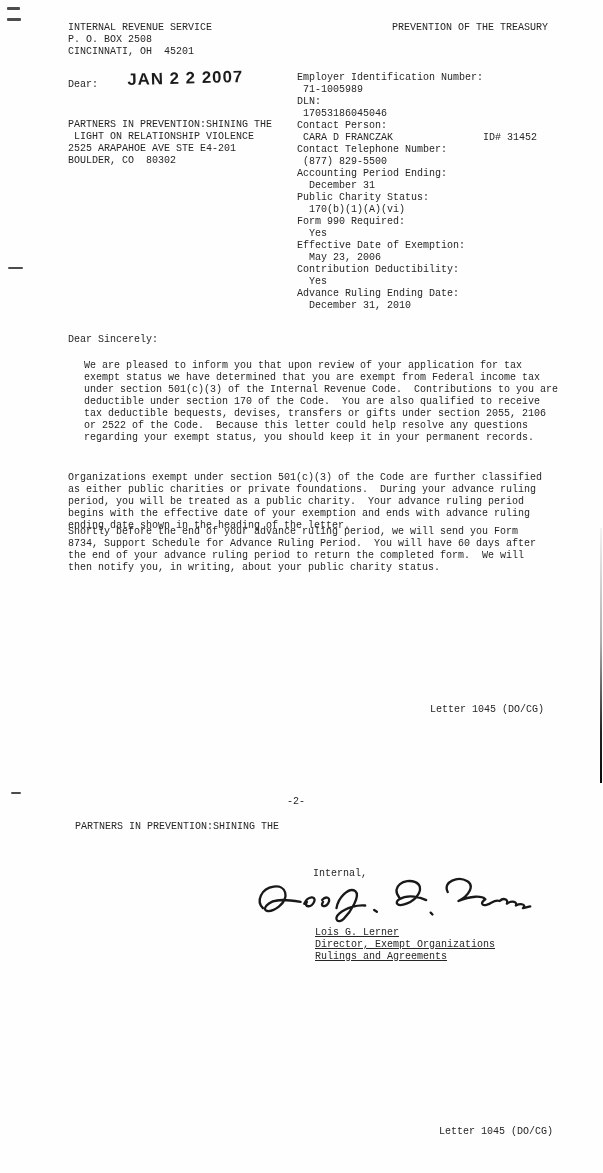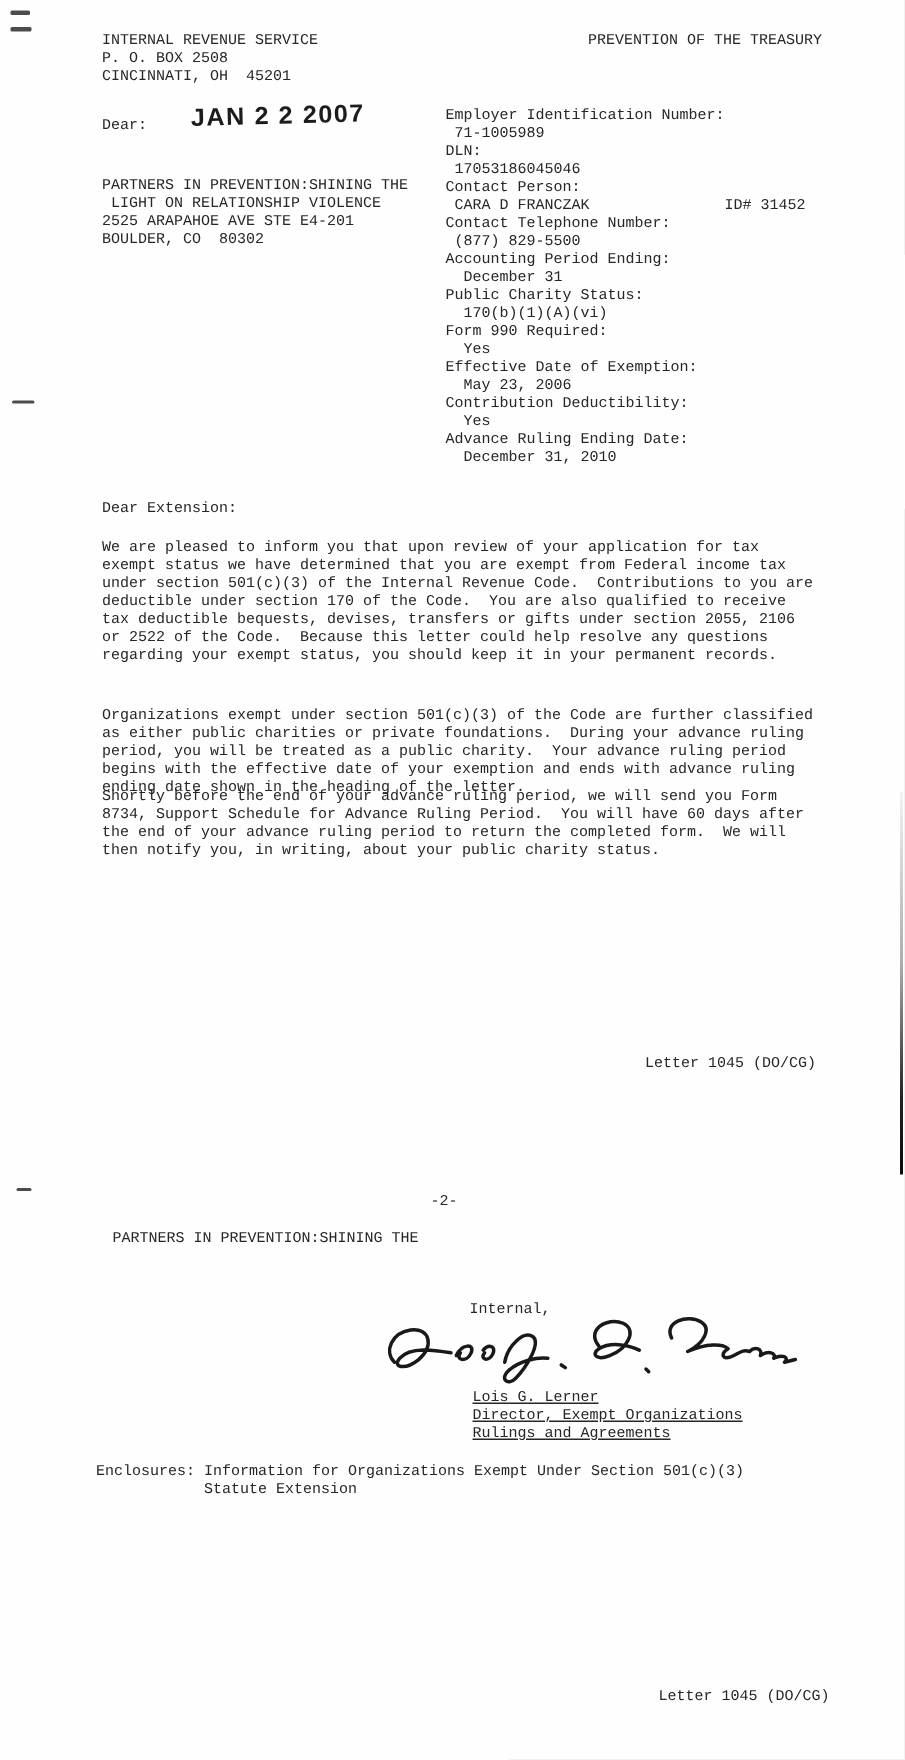--- a/index.html
+++ b/index.html
@@ -105,22 +105,22 @@
   170(b)(1)(A)(vi)
 Form 990 Required:
   Yes
 Effective Date of Exemption:
   May 23, 2006
 Contribution Deductibility:
   Yes
 Advance Ruling Ending Date:
   December 31, 2010</pre>
 
-  <pre class="t" style="left:68px; top:334px;">Dear Extension:</pre>
-  <pre class="t" style="left:68px; top:360px;">We are pleased to inform you that upon review of your application for tax
+  <pre class="t" style="left:68px; top:334px;">Dear Sincerely:</pre>
+  <pre class="t" style="left:84px; top:360px;">We are pleased to inform you that upon review of your application for tax
 exempt status we have determined that you are exempt from Federal income tax
 under section 501(c)(3) of the Internal Revenue Code.  Contributions to you are
 deductible under section 170 of the Code.  You are also qualified to receive
 tax deductible bequests, devises, transfers or gifts under section 2055, 2106
 or 2522 of the Code.  Because this letter could help resolve any questions
 regarding your exempt status, you should keep it in your permanent records.</pre>
   <pre class="t" style="left:68px; top:456px;margin-top:16px;">Organizations exempt under section 501(c)(3) of the Code are further classified
 as either public charities or private foundations.  During your advance ruling
 period, you will be treated as a public charity.  Your advance ruling period
 begins with the effective date of your exemption and ends with advance ruling
@@ -145,18 +145,16 @@
     <path d="M134 38 l 3 2"></path>
     <path d="M162 24 C 152 12, 168 2, 180 7 C 191 12, 183 26, 170 31 C 160 35, 156 30, 162 26 C 172 20, 186 24, 192 27"></path>
     <path d="M197 41 l 2 2"></path>
     <path d="M216 18 C 210 6, 228 0, 238 6 C 246 11, 240 22, 228 28 C 242 22, 254 22, 258 26 C 252 30, 254 34, 260 32 C 266 30, 268 26, 274 28 C 278 24, 284 26, 282 31 C 288 27, 294 29, 292 33 C 298 30, 304 32, 300 36 L 308 34"></path>
   </svg>
 
   <pre class="t" style="left:315px; top:927px;text-decoration:underline;">Lois G. Lerner
 Director, Exempt Organizations
 Rulings and Agreements</pre>
 
-  <pre class="t" style="left:64px; top:976px;">Enclosures: Information for Organizations Exempt Under Section 501(c)(3)
-            Statute Extension</pre>
 
   <pre class="t" style="left:439px; top:1126px;">Letter 1045 (DO/CG)</pre>
 
 </div>
 
 </body></html>

